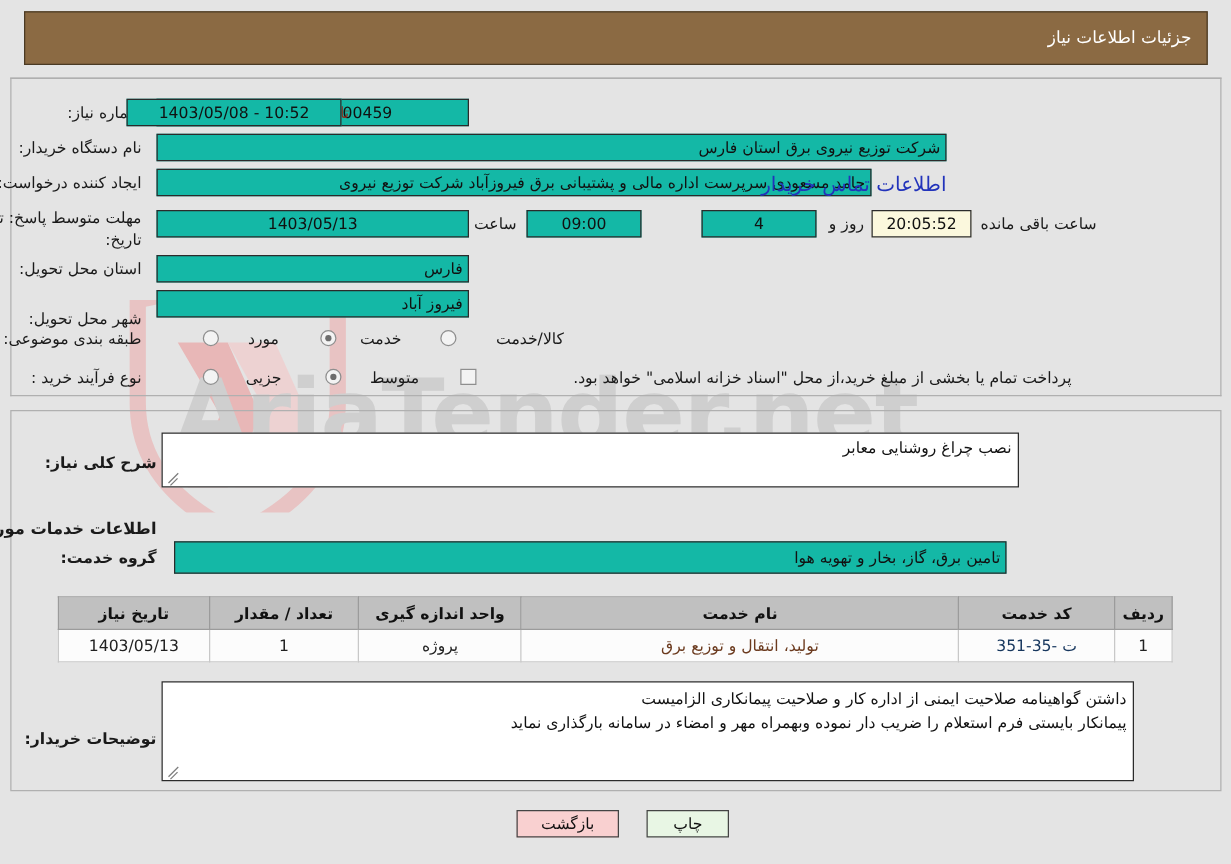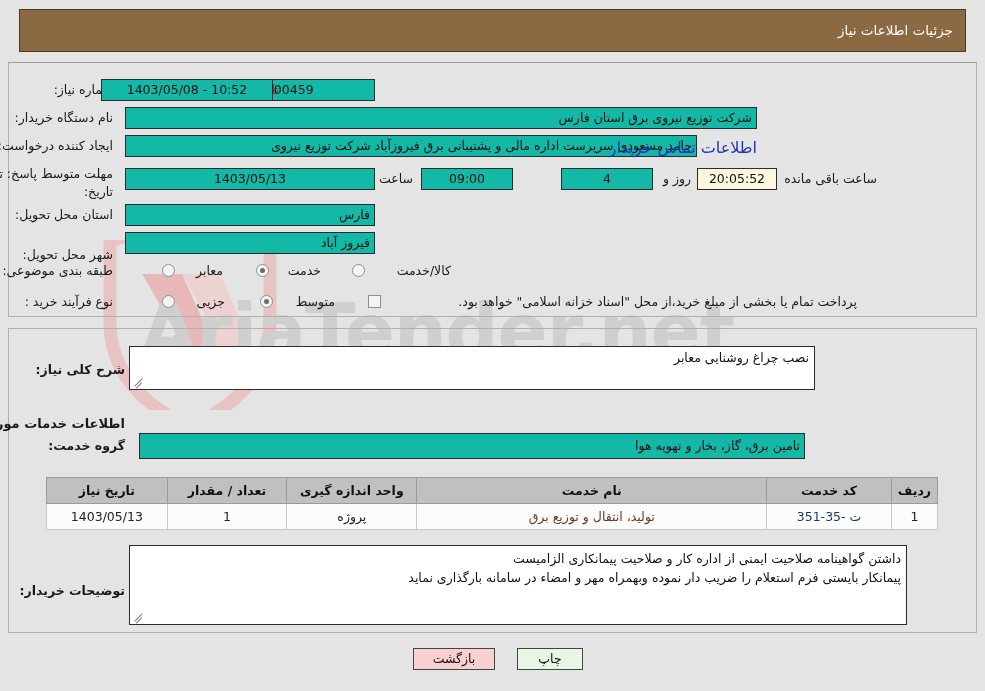--- a/index.html
+++ b/index.html
@@ -255,21 +255,21 @@
 
   <span class="lbl" style="right:872px; top:207px;">استان محل تحویل:</span>
   <span class="fld rtl-right" style="right:610px; top:204px; width:250px;">فارس</span>
 
   <span class="lbl" style="right:872px; top:235px;margin-top:12px;">شهر محل تحویل:</span>
   <span class="fld rtl-right" style="right:610px; top:232px; width:250px;">فیروز آباد</span>
 
   <span class="lbl" style="right:872px; top:263px;">طبقه بندی موضوعی:</span>
 
   <span class="radio" id="cat-r0" style="right:810px; top:264px;"></span>
-  <span class="lbl" style="right:762px; top:263px;">معابر</span>
+  <span class="lbl" style="right:762px; top:263px;">مورد</span>
 
   <span class="radio on" id="cat-r1" style="right:716px; top:264px;"></span>
   <span class="lbl" style="right:664px; top:263px;margin-left:24px;">خدمت</span>
 
   <span class="radio" id="cat-r2" style="right:620px; top:264px;"></span>
   <span class="lbl" style="right:534px; top:263px;">کالا/خدمت</span>
 
   <span class="lbl" style="right:872px; top:294px;">نوع فرآیند خرید :</span>
 
   <span class="radio" id="pp-r0" style="right:810px; top:295px;"></span>

